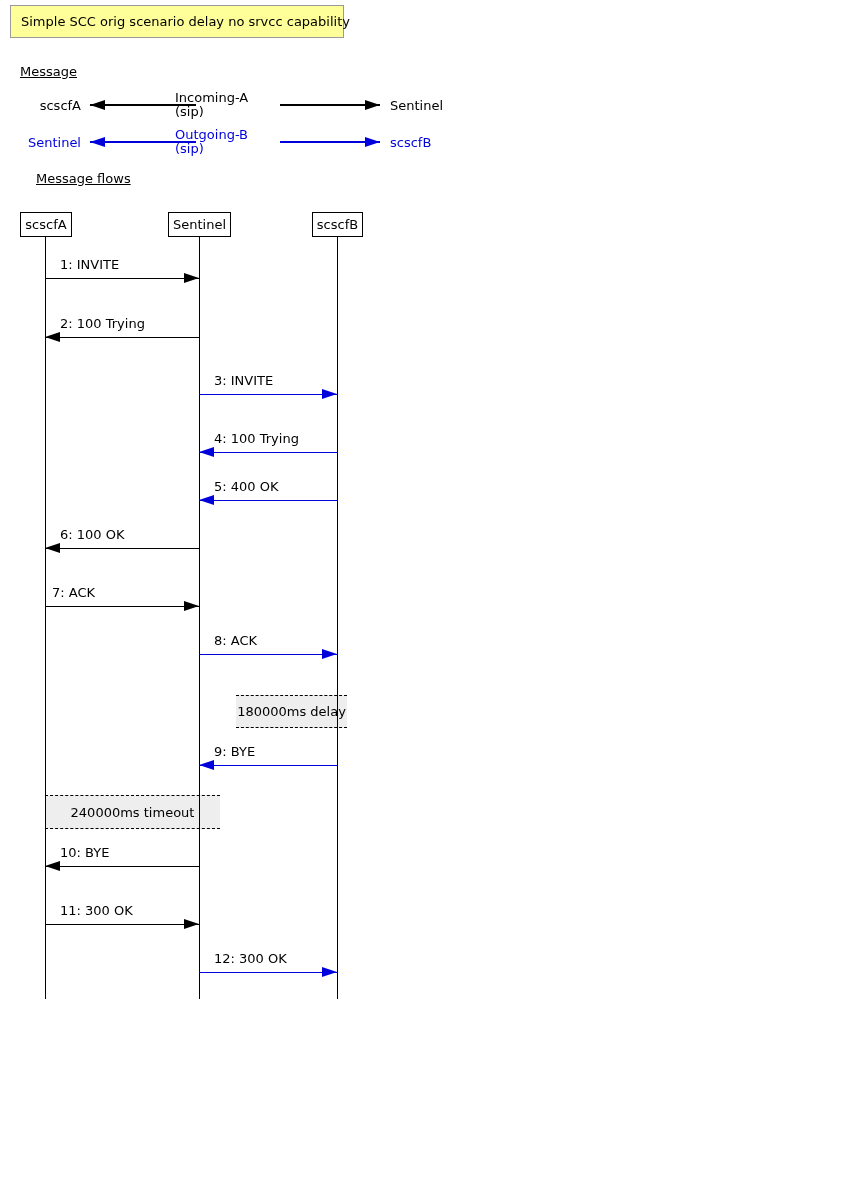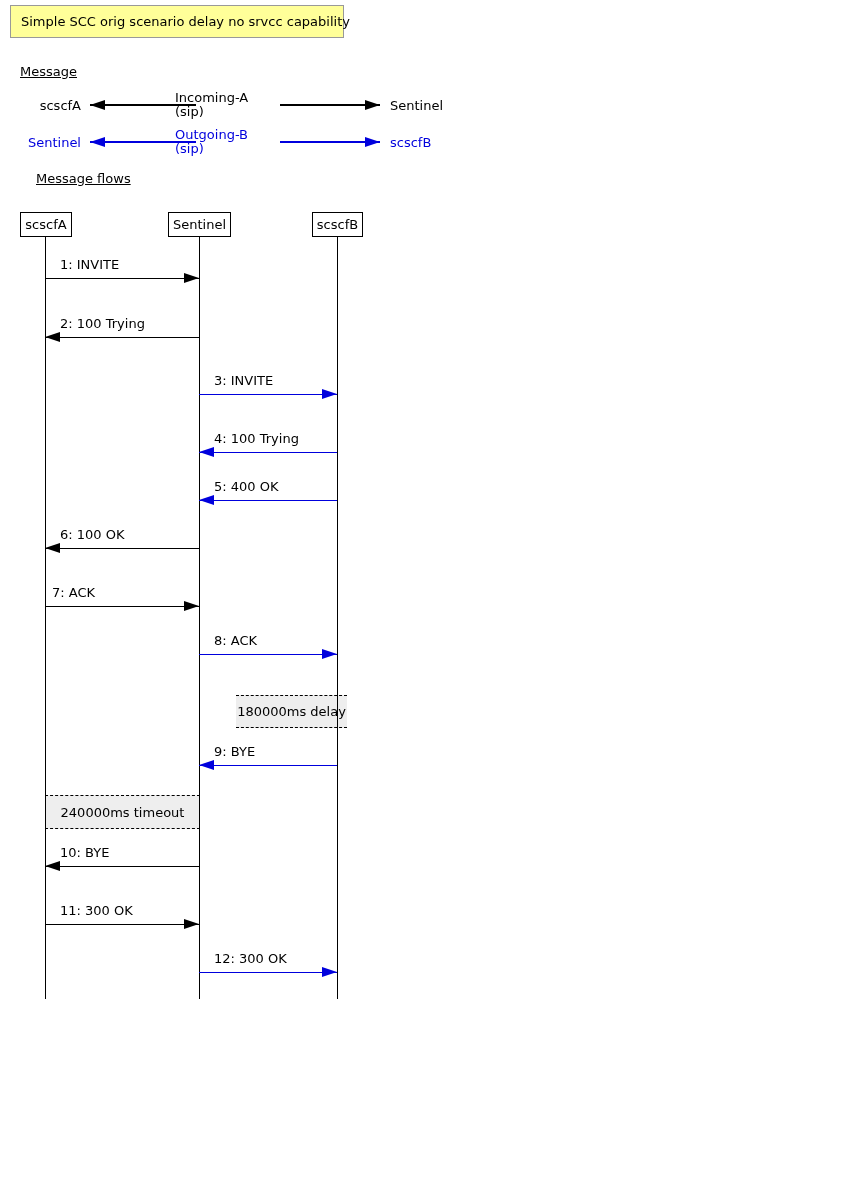--- a/index.html
+++ b/index.html
@@ -111,21 +111,21 @@
 <div class="abs lifeline-head" style="left:168px; width:63px;">Sentinel</div>
 <div class="abs lifeline-head" style="left:312px; width:51px;">scscfB</div>
 
 <div class="abs lifeline" style="left:45px;"></div>
 <div class="abs lifeline" style="left:199px;"></div>
 <div class="abs lifeline" style="left:337px;"></div>
 
 <div class="abs note" style="left:208px; top:695px; width:111px; height:33px;margin-left:28px;">
   <span>180000ms delay</span>
 </div>
-<div class="abs note" style="left:45px; top:795px; width:155px; height:34px;">
+<div class="abs note" style="left:45px; top:795px; width:175px; height:34px;">
   <span>240000ms timeout</span>
 </div>
 
 <div>
   <div class="msg-label c-ink" style="left:60px; top:257px;">1: INVITE</div>
   <div class="abs msg-arrow arrow dir-right c-ink" style="left:45px; top:273px; width:154px;">
     <span class="shaft"></span>
     <span class="head"></span>
   </div>
 </div>

